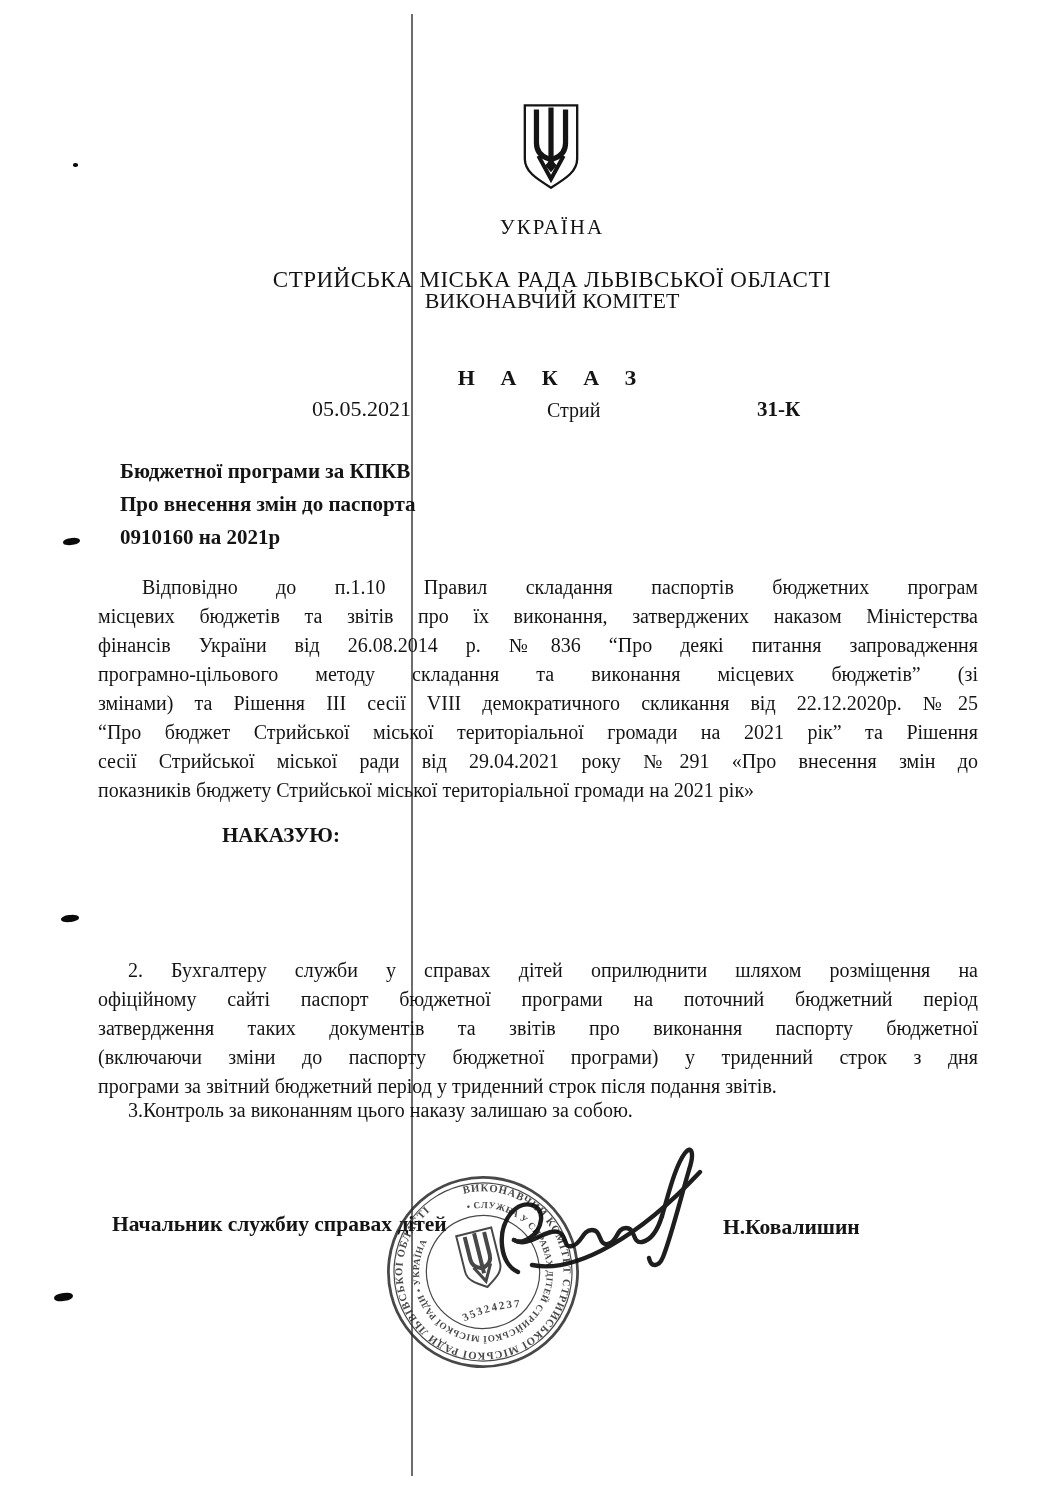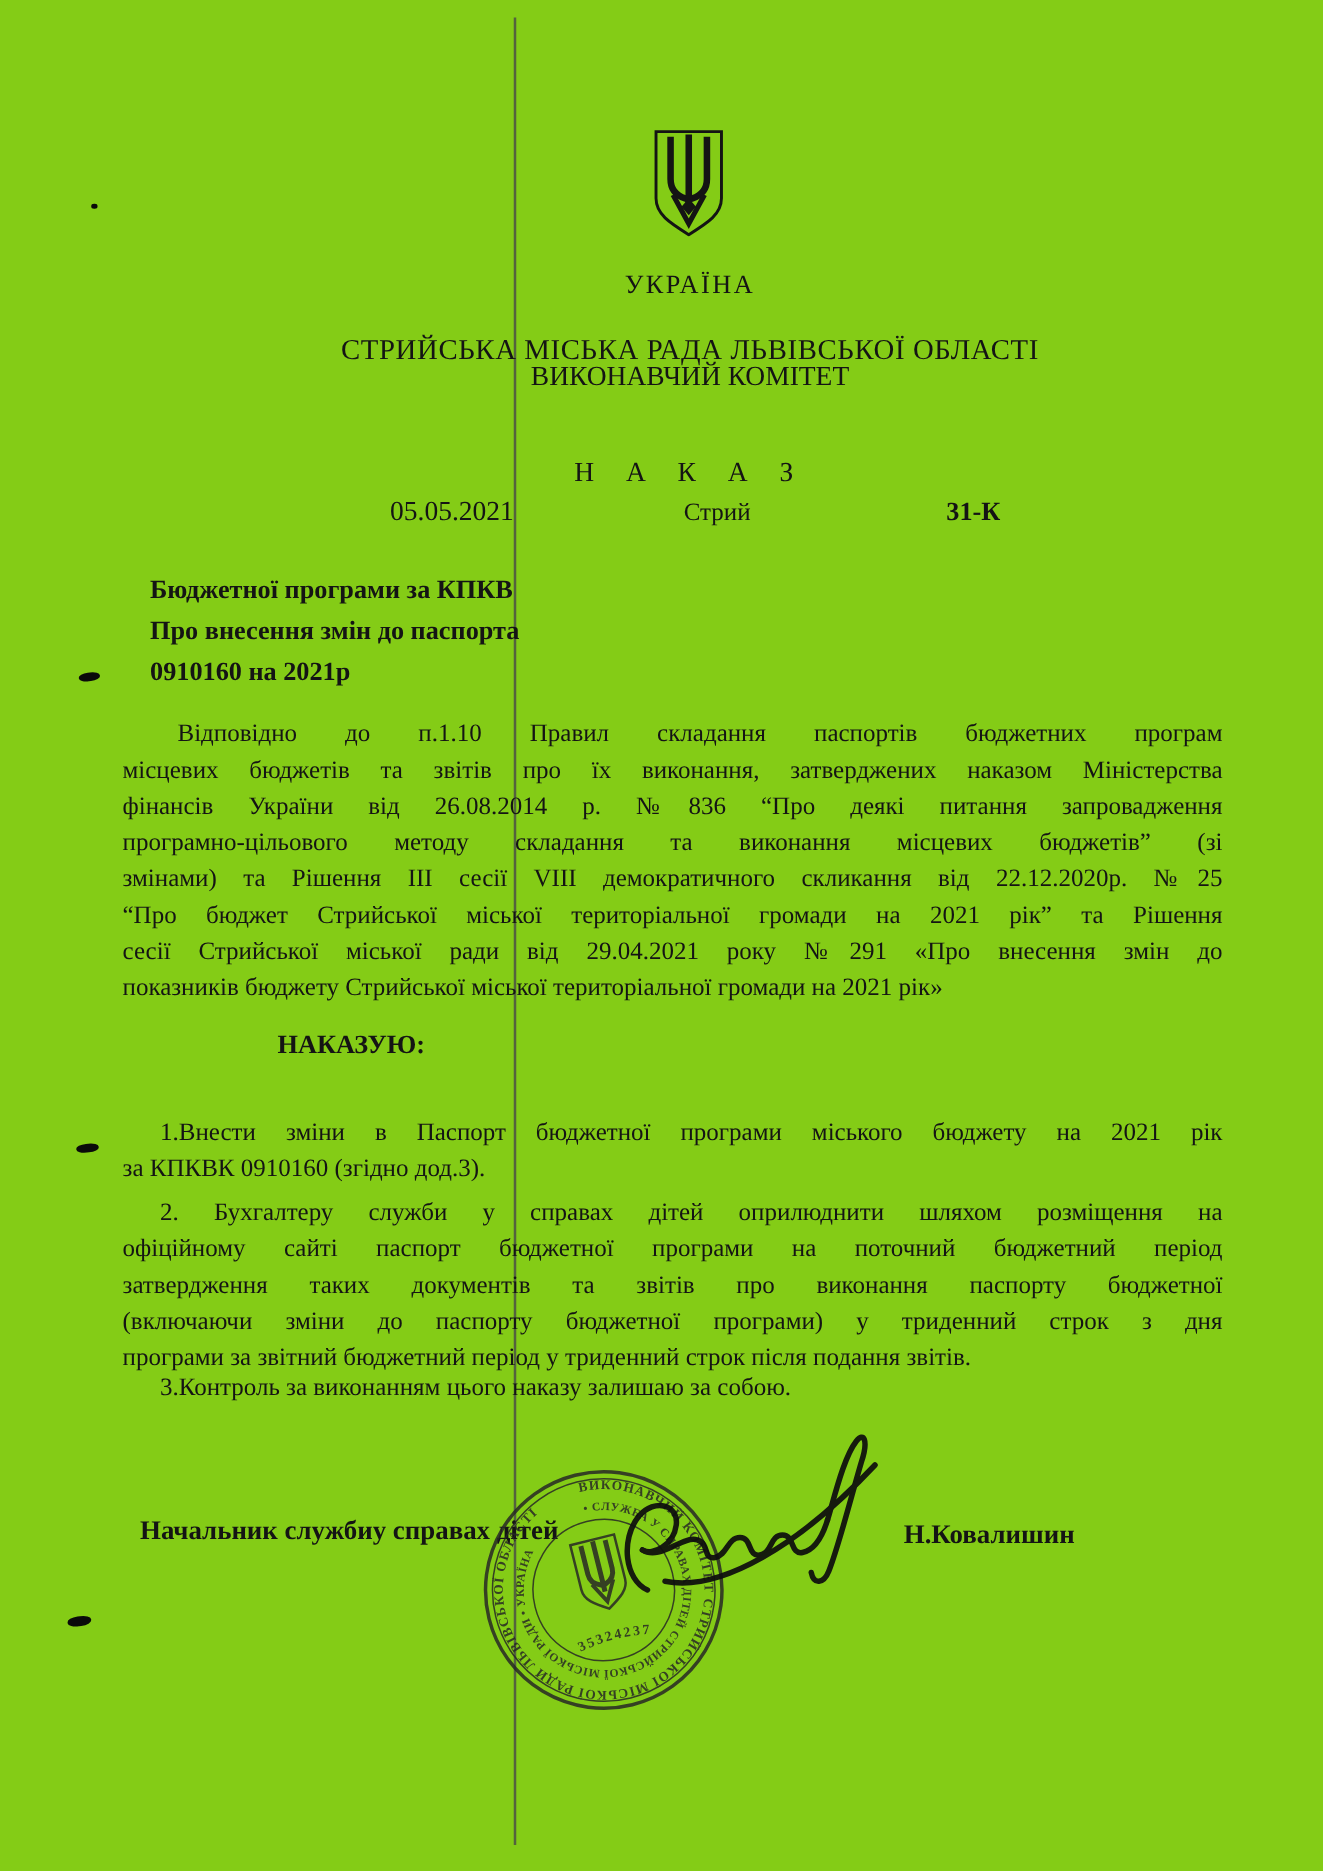--- a/index.html
+++ b/index.html
@@ -1,35 +1,35 @@
 <!DOCTYPE html>
 <html><head>
 <meta charset="utf-8">
 <style>
   html,body{margin:0;padding:0;background:#9a9a9a;}
   .page{
-    position:relative; width:1058px; height:1497px; background:#84cc16;
+    position:relative; width:1058px; height:1497px; background:#ffffff;
     margin:0 auto; overflow:hidden;
     font-family:"Liberation Serif","DejaVu Serif",serif; color:#141414;
   }
   .abs{position:absolute;}
   
   .scanline{left:411px; top:14px; width:2px; height:1462px; background:rgba(72,72,72,.8);}
   .speck{background:#0a0a0a; border-radius:45%;}
   .speck.dot{left:73px; top:163px; width:5px; height:4px;}
   .speck.d1{left:63px; top:538px; width:17px; height:7px; transform:rotate(-7deg);}
   .speck.d2{left:61px; top:915px; width:18px; height:7px; transform:rotate(-6deg);}
   .speck.d3{left:54px; top:1293px; width:19px; height:8px; transform:rotate(-8deg);}
   
   .hcenter{left:47px; width:1010px; text-align:center; white-space:nowrap;}
   .country{top:215px; font-size:21px; letter-spacing:2px;}
   .org1{top:267px; font-size:23px; letter-spacing:.5px;}
   .org2{top:288px; font-size:22px;}
   .org3{top:332px; font-size:22px;}
-  .doctype{top:365px; font-size:22px; font-weight:normal; letter-spacing:10px;}
+  .doctype{top:365px; font-size:22px; font-weight:bold; letter-spacing:10px;}
   .datefield{top:396px; left:312px; font-size:22px;}
   .placefield{top:399px; left:547px; font-size:20px;}
   .numfield{top:397px; left:757px; font-size:21px; font-weight:bold;}
   
   .subject{top:455px; left:120px; font-size:21px; font-weight:bold; line-height:33px;}
   
   .bodyblock{left:98px; width:880px; font-size:20px; line-height:29px;}
   .bodyblock .line{text-align:justify; text-align-last:justify; white-space:normal;}
   .bodyblock .line:last-child{text-align-last:left;}
   .para1{top:573px;}
@@ -89,24 +89,20 @@
       <div class="line">Відповідно до п.1.10 Правил складання паспортів бюджетних програм</div>
       <div class="line">місцевих бюджетів та звітів про їх виконання, затверджених наказом Міністерства</div>
       <div class="line">фінансів України від 26.08.2014 р. №836 “Про деякі питання запровадження</div>
       <div class="line">програмно-цільового методу складання та виконання місцевих бюджетів” (зі</div>
       <div class="line">змінами) та Рішення III сесії VIII демократичного скликання від 22.12.2020р. №25</div>
       <div class="line">“Про бюджет Стрийської міської територіальної громади на 2021 рік” та Рішення</div>
       <div class="line">сесії Стрийської міської ради від 29.04.2021 року №291 «Про внесення змін до</div>
       <div class="line">показників бюджету Стрийської міської територіальної громади на 2021 рік»</div>
     </div>
   <div class="abs orderword">НАКАЗУЮ:</div>
-  <div class="abs bodyblock item1">
-      <div class="line">1.Внести зміни в  Паспорт бюджетної програми міського бюджету на 2021 рік</div>
-      <div class="line">за КПКВК 0910160 (згідно дод.3).</div>
-    </div>
   <div class="abs bodyblock item2">
       <div class="line">2. Бухгалтеру служби у справах дітей оприлюднити шляхом розміщення на</div>
       <div class="line">офіційному сайті паспорт бюджетної програми на поточний бюджетний період</div>
       <div class="line">затвердження таких документів та звітів про виконання паспорту бюджетної</div>
       <div class="line">(включаючи зміни до паспорту бюджетної програми) у триденний строк з дня</div>
       <div class="line">програми за звітний бюджетний період у триденний строк після подання звітів.</div>
     </div>
   <div class="abs item3">3.Контроль за виконанням цього наказу залишаю за собою.</div>
 
   <div class="abs sigtitle">Начальник службиу справах дітей</div>

